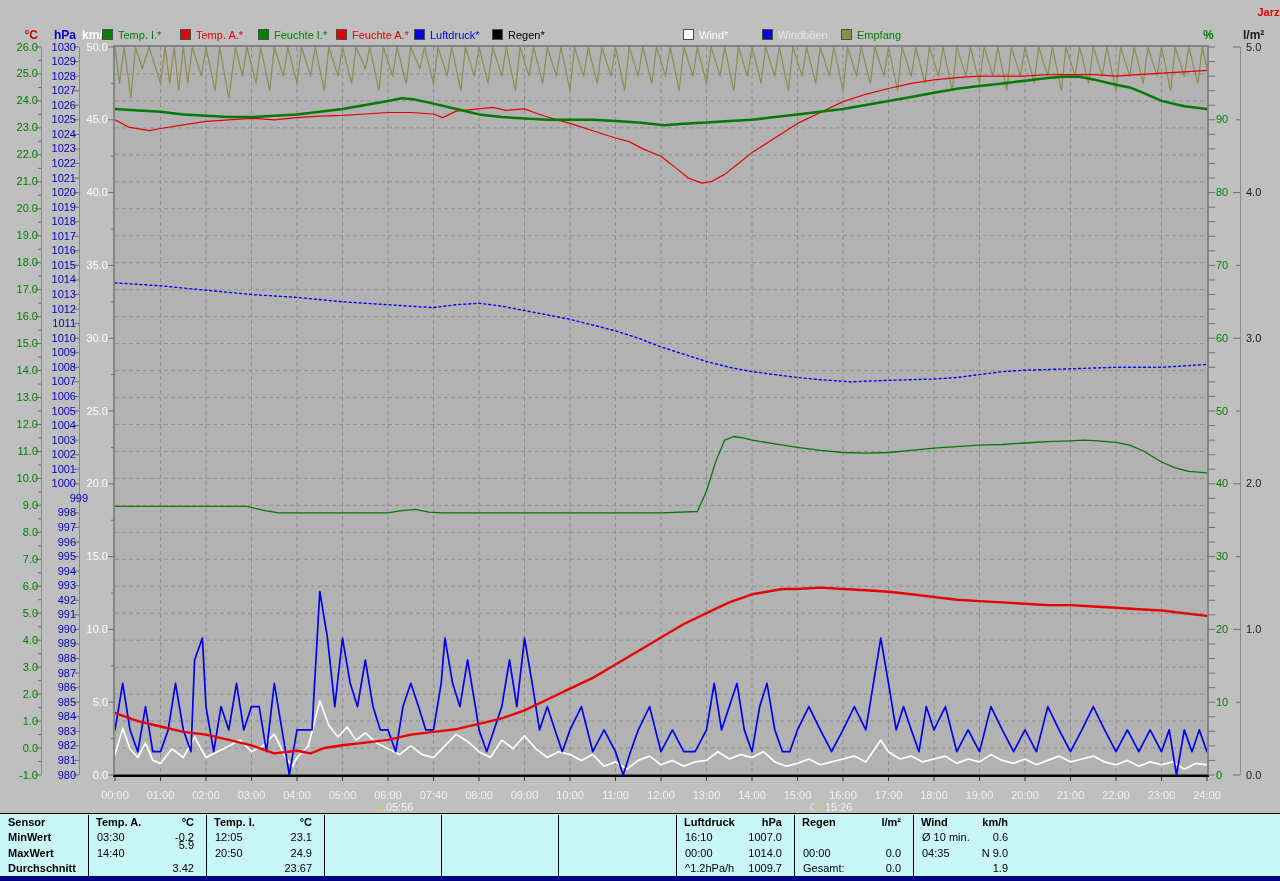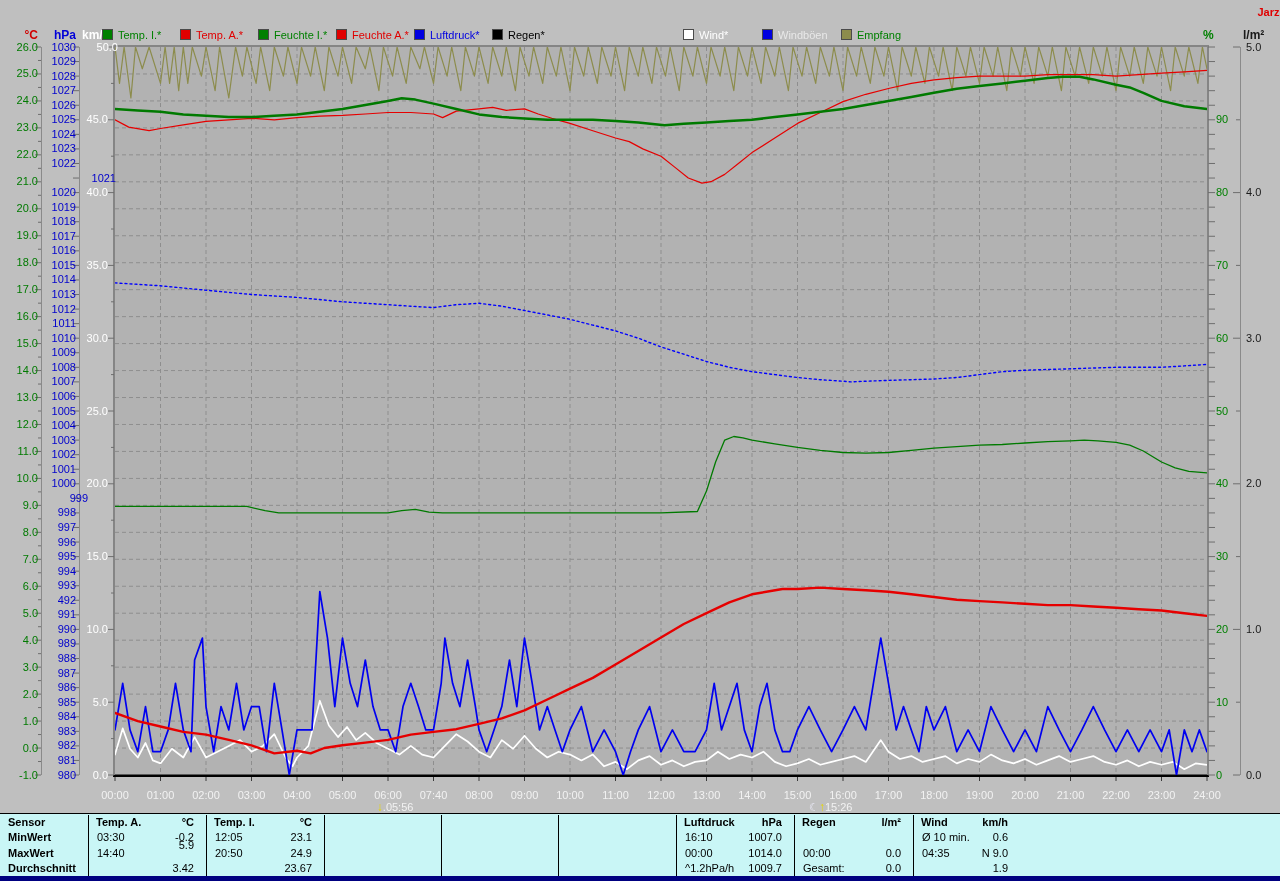--- a/index.html
+++ b/index.html
@@ -370,21 +370,21 @@
       <div class="ticklab tl-right" style="left: 0px; top: 768.5px; width: 38px; color: rgb(0, 122, 0);">-1.0</div>
       <div class="ticklab tl-right" style="left: 44px; top: 40.5px; width: 32px; color: rgb(0, 0, 204);">1030</div>
       <div class="ticklab tl-right" style="left: 44px; top: 55.06px; width: 32px; color: rgb(0, 0, 204);">1029</div>
       <div class="ticklab tl-right" style="left: 44px; top: 69.62px; width: 32px; color: rgb(0, 0, 204);">1028</div>
       <div class="ticklab tl-right" style="left: 44px; top: 84.18px; width: 32px; color: rgb(0, 0, 204);">1027</div>
       <div class="ticklab tl-right" style="left: 44px; top: 98.74px; width: 32px; color: rgb(0, 0, 204);">1026</div>
       <div class="ticklab tl-right" style="left: 44px; top: 113.3px; width: 32px; color: rgb(0, 0, 204);">1025</div>
       <div class="ticklab tl-right" style="left: 44px; top: 127.86px; width: 32px; color: rgb(0, 0, 204);">1024</div>
       <div class="ticklab tl-right" style="left: 44px; top: 142.42px; width: 32px; color: rgb(0, 0, 204);">1023</div>
       <div class="ticklab tl-right" style="left: 44px; top: 156.98px; width: 32px; color: rgb(0, 0, 204);">1022</div>
-      <div class="ticklab tl-right" style="left: 44px; top: 171.54px; width: 32px; color: rgb(0, 0, 204); margin-left: 40px;">1021</div>
+      <div class="ticklab tl-right" style="left: 44px; top: 171.54px; width: 32px; color: rgb(0, 0, 204);">1021</div>
       <div class="ticklab tl-right" style="left: 44px; top: 186.1px; width: 32px; color: rgb(0, 0, 204);">1020</div>
       <div class="ticklab tl-right" style="left: 44px; top: 200.66px; width: 32px; color: rgb(0, 0, 204);">1019</div>
       <div class="ticklab tl-right" style="left: 44px; top: 215.22px; width: 32px; color: rgb(0, 0, 204);">1018</div>
       <div class="ticklab tl-right" style="left: 44px; top: 229.78px; width: 32px; color: rgb(0, 0, 204);">1017</div>
       <div class="ticklab tl-right" style="left: 44px; top: 244.34px; width: 32px; color: rgb(0, 0, 204);">1016</div>
       <div class="ticklab tl-right" style="left: 44px; top: 258.9px; width: 32px; color: rgb(0, 0, 204);">1015</div>
       <div class="ticklab tl-right" style="left: 44px; top: 273.46px; width: 32px; color: rgb(0, 0, 204);">1014</div>
       <div class="ticklab tl-right" style="left: 44px; top: 288.02px; width: 32px; color: rgb(0, 0, 204);">1013</div>
       <div class="ticklab tl-right" style="left: 44px; top: 302.58px; width: 32px; color: rgb(0, 0, 204);">1012</div>
       <div class="ticklab tl-right" style="left: 44px; top: 317.14px; width: 32px; color: rgb(0, 0, 204);">1011</div>
@@ -412,21 +412,21 @@
       <div class="ticklab tl-right" style="left: 44px; top: 637.46px; width: 32px; color: rgb(0, 0, 204);">989</div>
       <div class="ticklab tl-right" style="left: 44px; top: 652.02px; width: 32px; color: rgb(0, 0, 204);">988</div>
       <div class="ticklab tl-right" style="left: 44px; top: 666.58px; width: 32px; color: rgb(0, 0, 204);">987</div>
       <div class="ticklab tl-right" style="left: 44px; top: 681.14px; width: 32px; color: rgb(0, 0, 204);">986</div>
       <div class="ticklab tl-right" style="left: 44px; top: 695.7px; width: 32px; color: rgb(0, 0, 204);">985</div>
       <div class="ticklab tl-right" style="left: 44px; top: 710.26px; width: 32px; color: rgb(0, 0, 204);">984</div>
       <div class="ticklab tl-right" style="left: 44px; top: 724.82px; width: 32px; color: rgb(0, 0, 204);">983</div>
       <div class="ticklab tl-right" style="left: 44px; top: 739.38px; width: 32px; color: rgb(0, 0, 204);">982</div>
       <div class="ticklab tl-right" style="left: 44px; top: 753.94px; width: 32px; color: rgb(0, 0, 204);">981</div>
       <div class="ticklab tl-right" style="left: 44px; top: 768.5px; width: 32px; color: rgb(0, 0, 204);">980</div>
-      <div class="ticklab tl-right" style="left: 84px; top: 40.5px; width: 34px; color: rgb(255, 255, 255);">50.0</div>
+      <div class="ticklab tl-right" style="left: 74px; top: 40.5px; width: 34px; color: rgb(255, 255, 255);">50.0</div>
       <div class="ticklab tl-right" style="left: 74px; top: 113.3px; width: 34px; color: rgb(255, 255, 255);">45.0</div>
       <div class="ticklab tl-right" style="left: 74px; top: 186.1px; width: 34px; color: rgb(255, 255, 255);">40.0</div>
       <div class="ticklab tl-right" style="left: 74px; top: 258.9px; width: 34px; color: rgb(255, 255, 255);">35.0</div>
       <div class="ticklab tl-right" style="left: 74px; top: 331.7px; width: 34px; color: rgb(255, 255, 255);">30.0</div>
       <div class="ticklab tl-right" style="left: 74px; top: 404.5px; width: 34px; color: rgb(255, 255, 255);">25.0</div>
       <div class="ticklab tl-right" style="left: 74px; top: 477.3px; width: 34px; color: rgb(255, 255, 255);">20.0</div>
       <div class="ticklab tl-right" style="left: 74px; top: 550.1px; width: 34px; color: rgb(255, 255, 255);">15.0</div>
       <div class="ticklab tl-right" style="left: 74px; top: 622.9px; width: 34px; color: rgb(255, 255, 255);">10.0</div>
       <div class="ticklab tl-right" style="left: 74px; top: 695.7px; width: 34px; color: rgb(255, 255, 255);">5.0</div>
       <div class="ticklab tl-right" style="left: 74px; top: 768.5px; width: 34px; color: rgb(255, 255, 255);">0.0</div>

